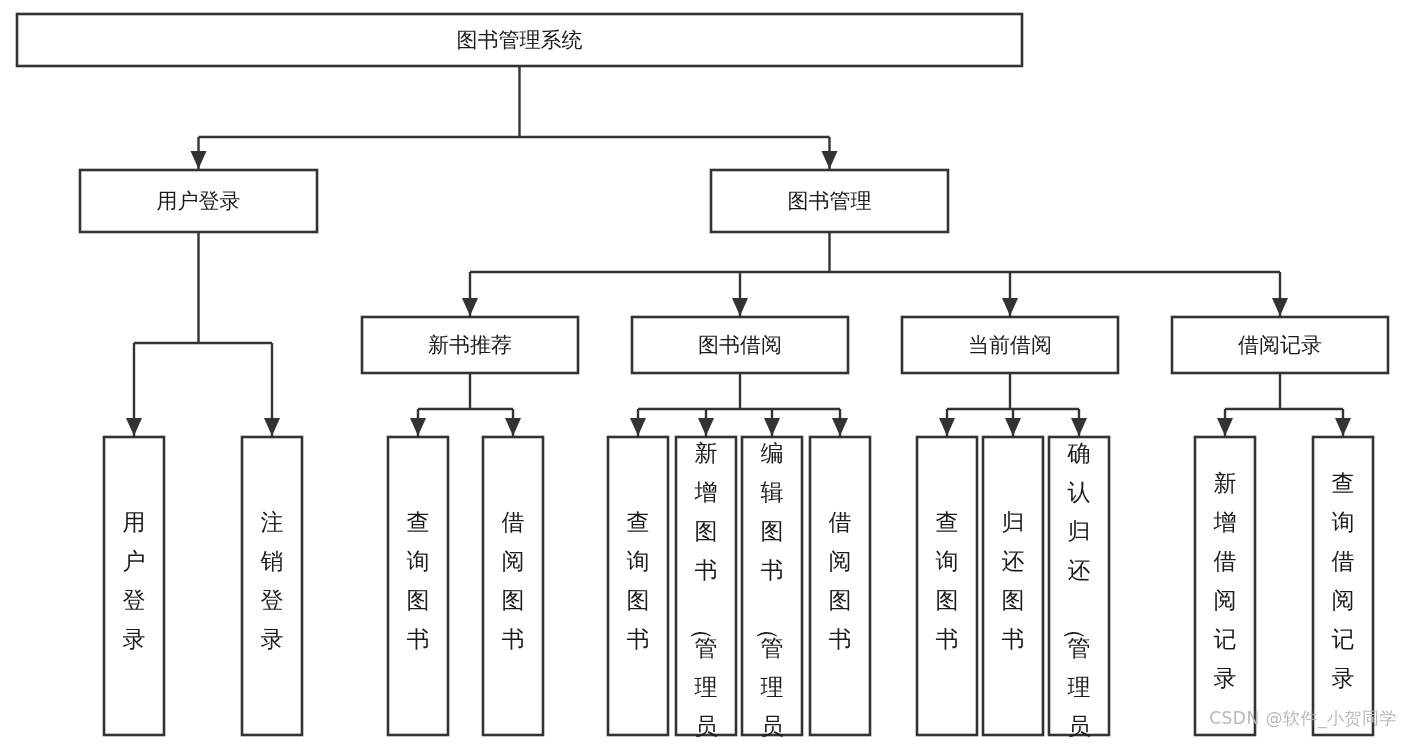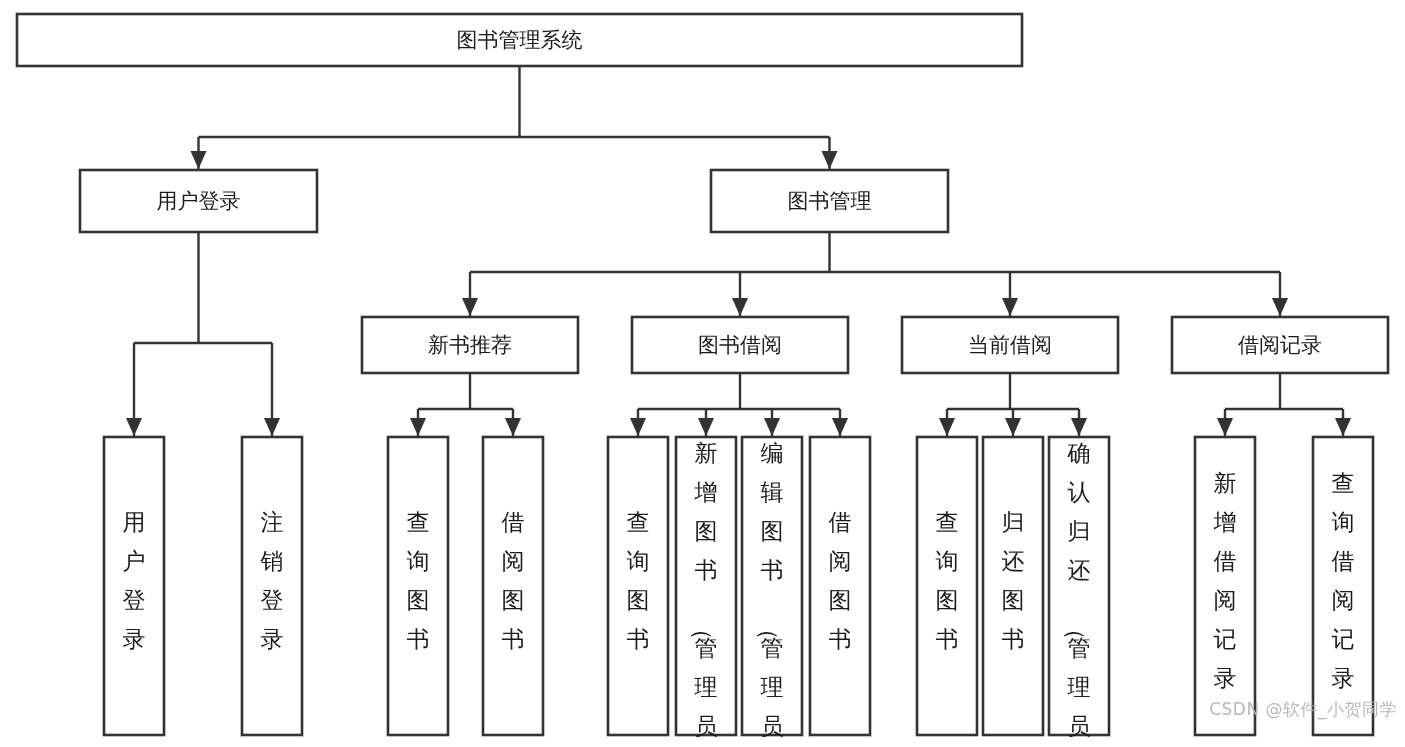--- a/index.html
+++ b/index.html
@@ -49,21 +49,21 @@
     stroke-width: 2.4;
     fill: none;
   }
   .arrow-head {
     fill: #333333;
     stroke: none;
   }
   .watermark {
     position: absolute;
     right: 8px;
-    bottom: 16px;
+    bottom: 7px;
     font-family: "DejaVu Sans", "Liberation Sans", sans-serif;
     font-size: 17px;
     color: #b8b8b8;
     white-space: nowrap;
     letter-spacing: 0.5px;
   }
 </style>
 </head>
 <body>
 

